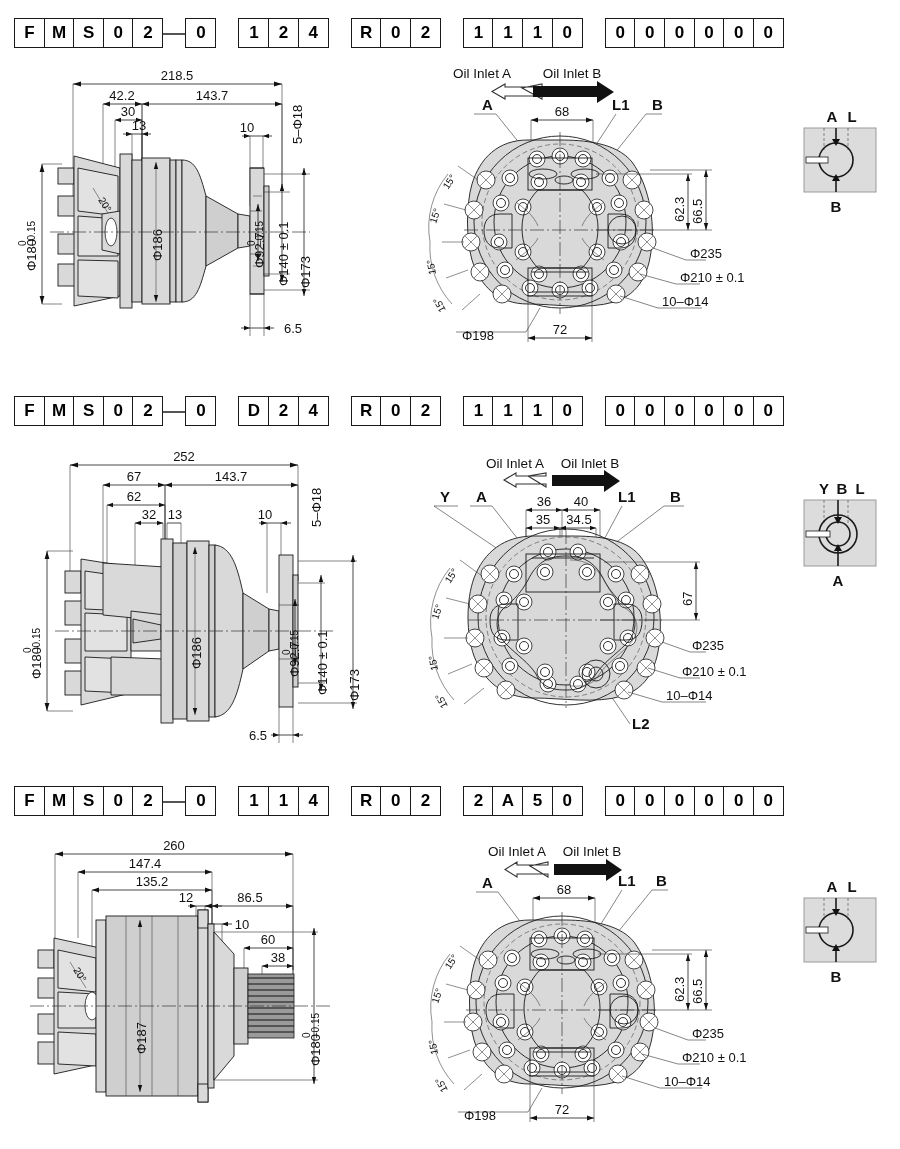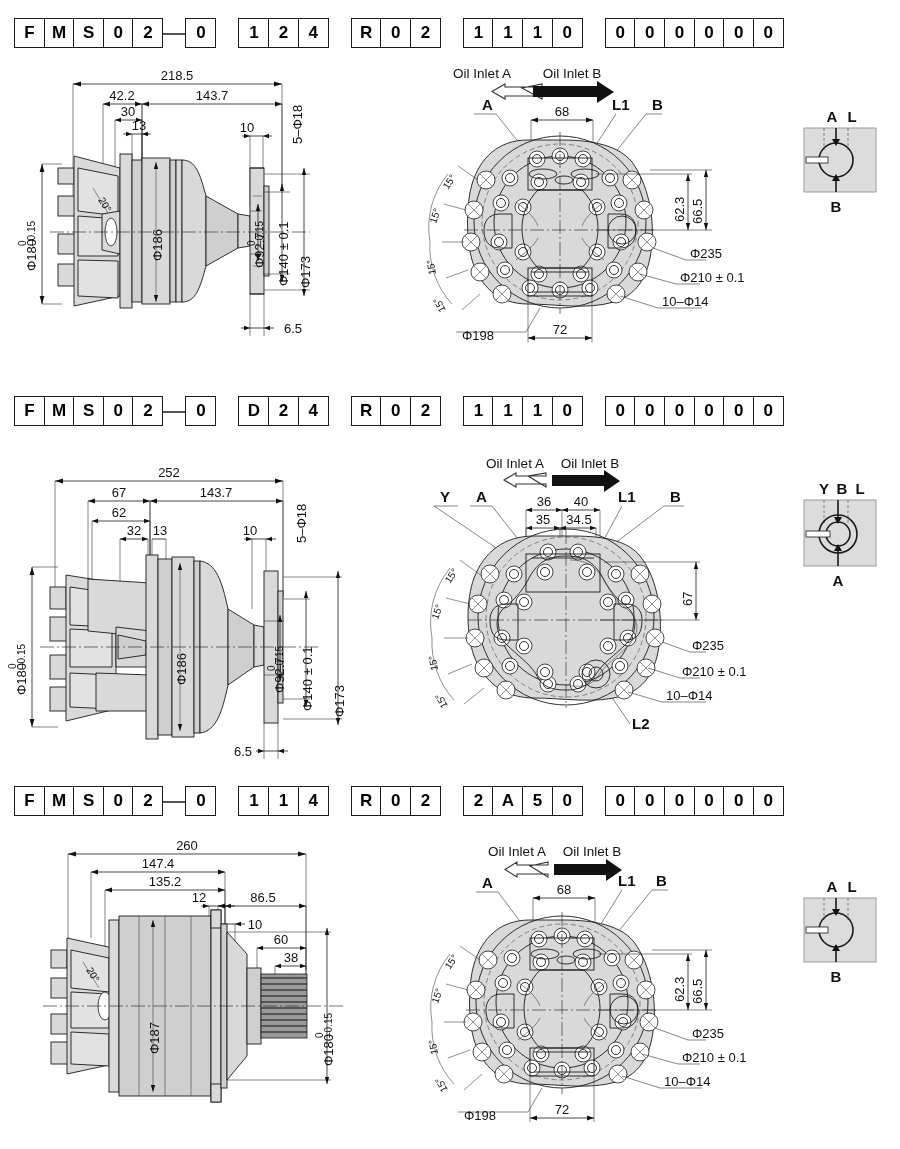--- a/index.html
+++ b/index.html
@@ -522,21 +522,21 @@
   <div class="grp">
     <div class="cell">0</div>
     <div class="cell">0</div>
     <div class="cell">0</div>
     <div class="cell">0</div>
     <div class="cell">0</div>
     <div class="cell">0</div>
   </div>
 </div>
 
-<div class="abs" style="left:0px;top:459px;width:350px;height:320px;">
+<div class="abs" style="left:0px;top:443px;width:350px;height:320px;padding-left:15px;">
 <svg width="350" height="320" viewBox="0 0 350 320">
 
   <g>
     <path class="ext" d="M55,22 V150"></path>
         <path class="ext" d="M283,22 V138"></path>
     <path class="ln" d="M55,22 H283"></path>
     <path class="arrow-solid" d="M55,22 l8,-2.6 v5.2 z"></path>
         <path class="arrow-solid" d="M283,22 l-8,-2.6 v5.2 z"></path>
     <text class="dimtxt" x="169" y="18" text-anchor="middle">252</text>
   </g>
@@ -952,21 +952,21 @@
   <div class="grp">
     <div class="cell">0</div>
     <div class="cell">0</div>
     <div class="cell">0</div>
     <div class="cell">0</div>
     <div class="cell">0</div>
     <div class="cell">0</div>
   </div>
 </div>
 
-<div class="abs" style="left:13px;top:828px;width:350px;height:300px;">
+<div class="abs" style="left:0;top:828px;width:350px;height:300px;">
 <svg width="350" height="300" viewBox="0 0 350 300">
 
   <g>
     <path class="ext" d="M55,26 V150"></path>
         <path class="ext" d="M293,26 V142"></path>
     <path class="ln" d="M55,26 H293"></path>
     <path class="arrow-solid" d="M55,26 l8,-2.6 v5.2 z"></path>
         <path class="arrow-solid" d="M293,26 l-8,-2.6 v5.2 z"></path>
     <text class="dimtxt" x="174" y="22" text-anchor="middle">260</text>
   </g>

